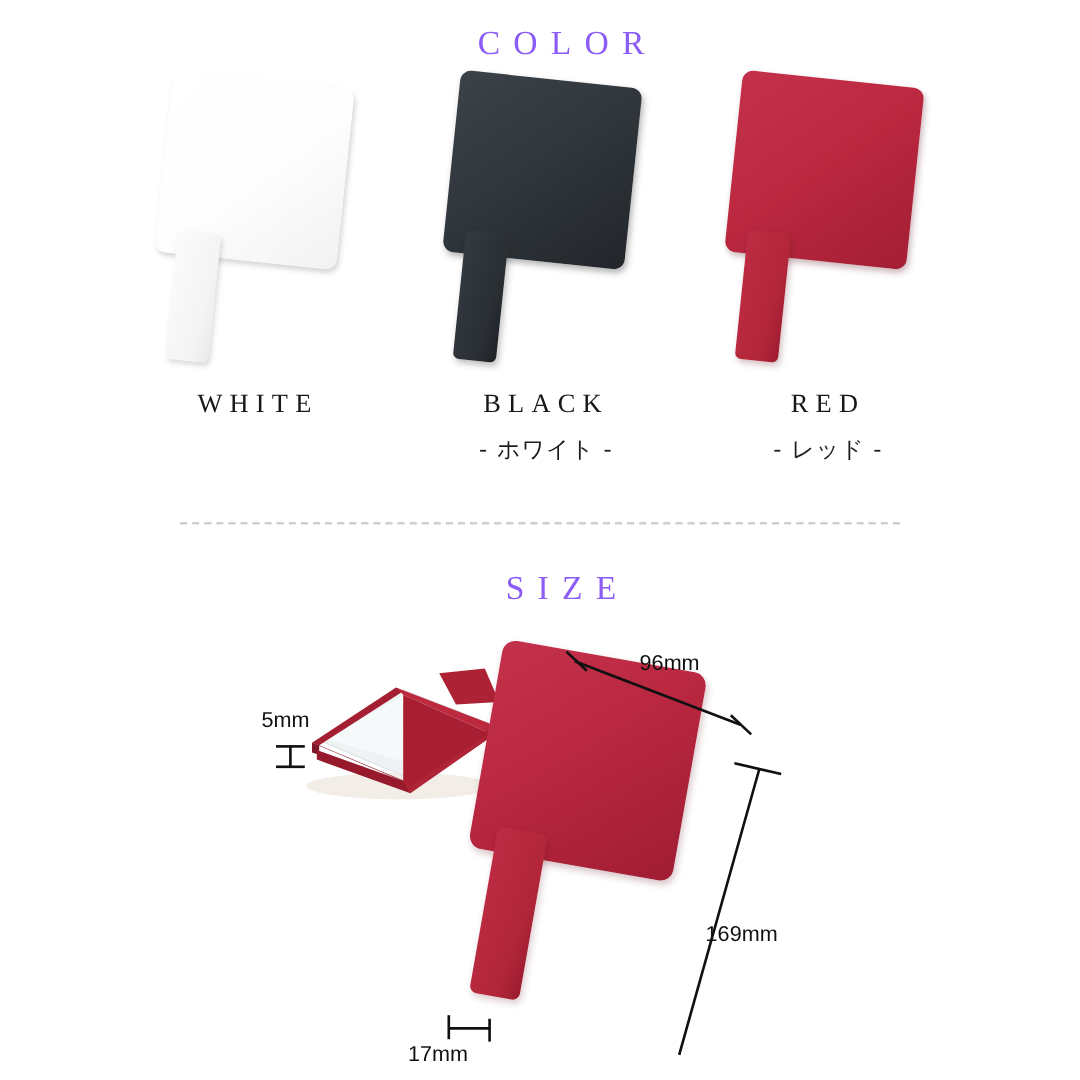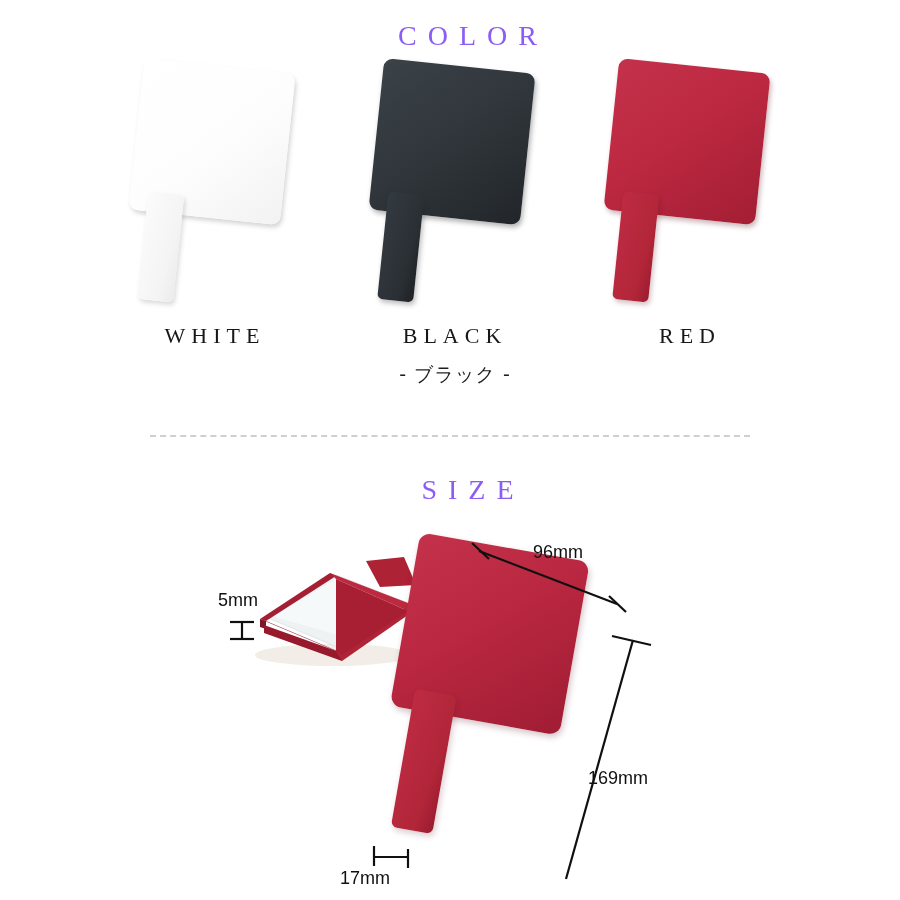--- a/index.html
+++ b/index.html
@@ -248,31 +248,32 @@
     </div>
 
     <div class="color-item" id="color-item-black">
       <div class="mirror-stage">
         <div class="mirror" id="mirror-black">
           <div class="head"></div>
           <div class="handle"></div>
         </div>
       </div>
       <div class="color-label">Black</div>
-      <div class="color-sub">- ブラック -</div>
+      <div class="color-sub">- ホワイト -</div>
     </div>
 
     <div class="color-item" id="color-item-red">
       <div class="mirror-stage">
         <div class="mirror" id="mirror-red">
           <div class="head"></div>
           <div class="handle"></div>
         </div>
       </div>
       <div class="color-label">Red</div>
+      <div class="color-sub">- レッド -</div>
     </div>
 
   </div>
 
   <div id="divider"></div>
 
   <div class="section-title" id="size-title">Size</div>
 
   <div id="size-stage">
 

